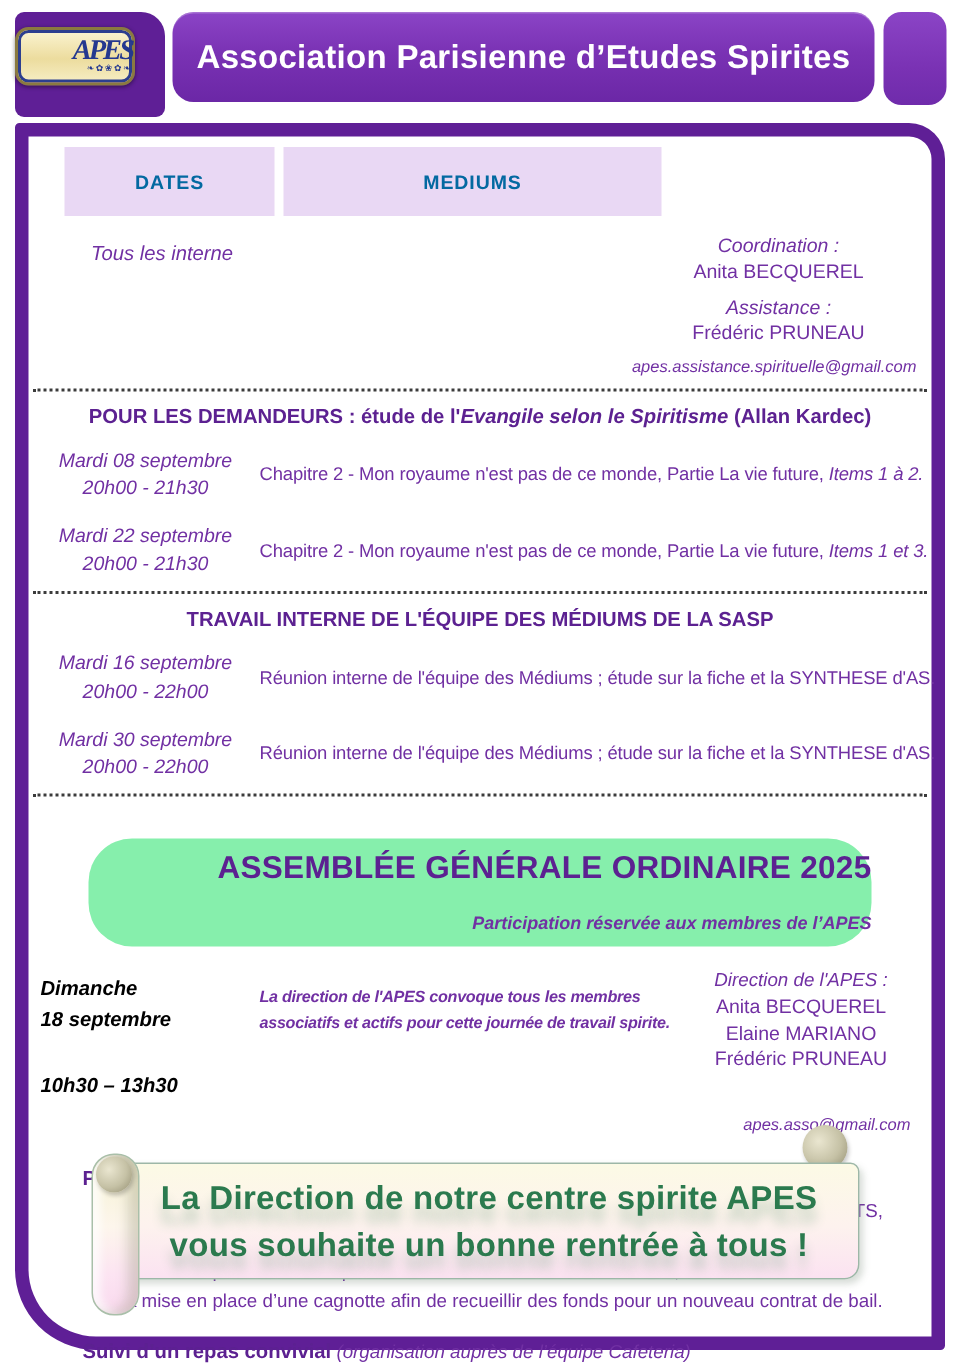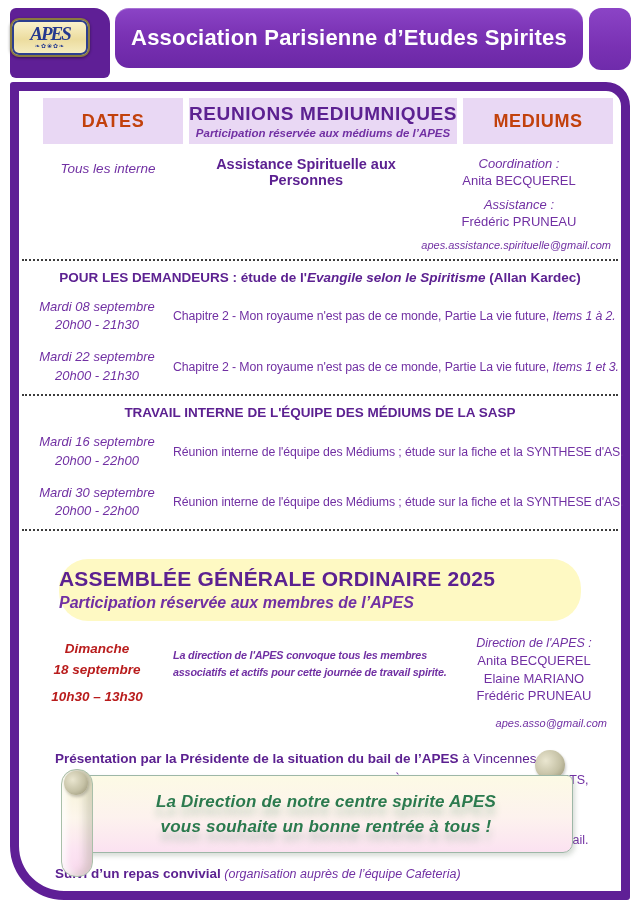--- a/index.html
+++ b/index.html
@@ -11,21 +11,21 @@
   
   .logo-band {
     position:absolute; left:10px; top:8px; width:100px; height:70px;
     background:#5f1f96; border-radius:6px 16px 6px 6px;
   }
   .logo {
     position:absolute; left:10px; top:18px; width:76px; height:35px;
     background:linear-gradient(180deg,#fbf4d2 0%,#ecdc9e 55%,#f6eec4 100%);
     border:2px solid #8a7a40; border-radius:9px;
     box-shadow: inset 0 0 0 2px #2c3e8f, 0 1px 3px rgba(0,0,0,.45);
-    display:flex; flex-direction:column; align-items:center; justify-content:center;
+    display:flex; flex-direction:column; align-items:flex-end; justify-content:center;
   }
   .logo-text {
     font-family:"Liberation Serif", serif; font-weight:bold; font-style:italic;
     color:#24388f; font-size:19px; line-height:0.85; letter-spacing:-2px;
   }
   .logo-flourish { color:#24388f; font-size:6px; letter-spacing:1px; line-height:1; }
 
   .title-box {
     position:absolute; left:115px; top:8px; width:468px; height:60px;
     background:linear-gradient(180deg,#8b44c6 0%,#7a32b4 45%,#6b27a6 100%);
@@ -44,21 +44,21 @@
     position:absolute; left:10px; top:82px; width:602px; height:800px;
     border:9px solid #5f1f96; border-radius:3px 24px 3px 54px; background:#fff;
   }
 
   
   .thead { display:grid; grid-template-columns:140px 1fr 150px; gap:6px; margin:7px 24px 0 24px; }
   .thcell {
     background:#e9d8f4; min-height:46px;
     display:flex; flex-direction:column; align-items:center; justify-content:center;
   }
-  .th-small { font-size:18px; font-weight:bold; color:#c2410c; letter-spacing:0.6px; }
+  .th-small { font-size:13px; font-weight:bold; color:#0369a1; letter-spacing:0.6px; }
   .th-title { font-size:19px; font-weight:bold; color:#5c2191; letter-spacing:0.6px; white-space:nowrap; }
   .th-sub { font-size:11.5px; font-weight:bold; font-style:italic; color:#7130a3; margin-top:2px; white-space:nowrap; }
 
   
   .row-weekly { display:grid; grid-template-columns:150px 1fr 180px; margin:12px 12px 0 14px; color:#7130a3; }
   .rw-date { font-style:italic; font-size:13.5px; text-align:center; padding-top:5px; }
   .rw-main { text-align:center; }
   .rw-title { font-weight:bold; font-size:14.5px; color:#5c2191; }
   .rw-desc { font-style:italic; font-size:13px; line-height:1.4; margin-top:9px; }
   .rw-side { text-align:center; font-size:13px; line-height:1.3; }
@@ -70,27 +70,27 @@
 
   .sec-title { text-align:center; font-weight:bold; font-size:13.5px; color:#5c2191; margin-top:9px; white-space:nowrap; }
   .sec-title .it { font-style:italic; }
 
   .evrow { display:grid; grid-template-columns:132px 1fr; gap:10px; align-items:center; margin:13px 8px 0 12px; color:#7130a3; }
   .ev-date { font-style:italic; font-size:13px; text-align:center; line-height:1.45; }
   .ev-text { font-size:12.3px; letter-spacing:-0.1px; white-space:nowrap; }
   .ev-text .it { font-style:italic;margin-top:34px; }
 
   
-  .ag-banner { margin:28px 40px 0 40px; background:#fef9c3; text-align:left; padding:8px 0 9px 0;border-radius:29px; }
+  .ag-banner { margin:28px 40px 0 40px; background:#86efac; text-align:right; padding:8px 0 9px 0;border-radius:29px; }
   .ag-title { font-size:21px; font-weight:bold; color:#5c2191; letter-spacing:0.2px; white-space:nowrap; }
-  .ag-sub { font-size:16px; font-weight:bold; font-style:italic; color:#7130a3; margin-top:3px; }
+  .ag-sub { font-size:12px; font-weight:bold; font-style:italic; color:#7130a3; margin-top:17px; }
 
   .ag-row { display:grid; grid-template-columns:140px 1fr 158px; gap:6px; margin:14px 8px 0 8px; color:#7130a3; }
-  .ag-date { font-weight:bold; font-style:italic; font-size:13.5px; color:#b91c1c; text-align:center; line-height:1.5; padding-top:4px; }
-  .ag-date .d3 { display:block; margin-top:7px; }
+  .ag-date { font-weight:bold; font-style:italic; font-size:13.5px; color:#000000; text-align:left; line-height:1.5; padding-top:4px; }
+  .ag-date .d3 { display:block; margin-top:24px; }
   .ag-body { text-align:left; font-weight:bold; font-style:italic; font-size:10.8px; letter-spacing:-0.2px;
              line-height:1.55; padding-top:12px; white-space:nowrap; }
   .ag-side { text-align:center; font-size:13px; line-height:1.35; }
   .ag-side .lbl { font-style:italic; font-size:12.5px; }
   .ag-email { text-align:right; font-style:italic; font-size:11px; color:#7130a3; margin:10px 14px 0 0; }
 
   
   .pres { margin:22px 14px 0 36px; color:#7130a3; }
   .pres-title { font-size:13.5px; color:#5c2191; white-space:nowrap; }
   .pt-bold { font-weight:bold; }
@@ -105,21 +105,21 @@
   
   .scroll-wrap { position:absolute; left:42px; top:672px; width:512px; height:90px; }
   .scroll-body {
     position:absolute; left:18px; right:0; top:12px; bottom:0;
     background:linear-gradient(180deg,#fcfae5 0%,#fdf2ee 55%,#fbe2f1 100%);
     border:1px solid #9db7a7; border-radius:6px 6px 10px 10px;
     box-shadow:2px 3px 5px rgba(110,130,110,.28);
     display:flex; flex-direction:column; align-items:center; justify-content:center; gap:5px;
   }
   .scroll-text {
-    font-weight:bold; font-style:italic; font-size:17px; color:#2b7a4e; letter-spacing:0.2px;
+    font-weight:bold; font-size:22px; color:#2b7a4e; letter-spacing:0.2px;
     text-shadow:0 9px 7px rgba(60,130,90,.30); white-space:nowrap;
   }
   .tube {
     position:absolute; left:0; top:6px; width:30px; height:106px; border-radius:15px;
     background:linear-gradient(180deg,#ddd8c0 0%,#f7f3da 16%,#fdf6ec 45%,#fce4f2 75%,#f9d9ee 100%);
     border:1px solid #a9bfa9;
     box-shadow: inset -7px 0 8px rgba(125,125,95,.28), inset 5px 0 6px rgba(255,255,255,.75);
   }
   .curl { border-radius:50%; position:absolute;
     background:radial-gradient(circle at 36% 36%, #eae6d0 0%, #c5c1a5 55%, #928d70 100%);
@@ -141,32 +141,27 @@
 </div>
 <div class="corner-tab"></div>
 
 <div class="frame">
 
   <div class="thead">
     <div class="thcell">
       <span class="th-small">DATES</span>
     </div>
     <div class="thcell">
-      <span class="th-title">REUNIONS  MEDIUMNIQUES</span>
-      <span class="th-sub">Participation réservée aux médiums de l’APES</span>
-    </div>
-    <div class="thcell">
       <span class="th-small">MEDIUMS</span>
     </div>
   </div>
 
   <div class="row-weekly">
     <div class="rw-date">Tous les interne</div>
     <div class="rw-main">
-      <div class="rw-title">Assistance Spirituelle aux Personnes</div>
     </div>
     <div class="rw-side">
       <div class="lbl">Coordination :</div>
       <div>Anita BECQUEREL</div>
       <div class="lbl grp">Assistance :</div>
       <div>Frédéric PRUNEAU</div>
     </div>
   </div>
   <div class="email-line">apes.assistance.spirituelle@gmail.com</div>
 

